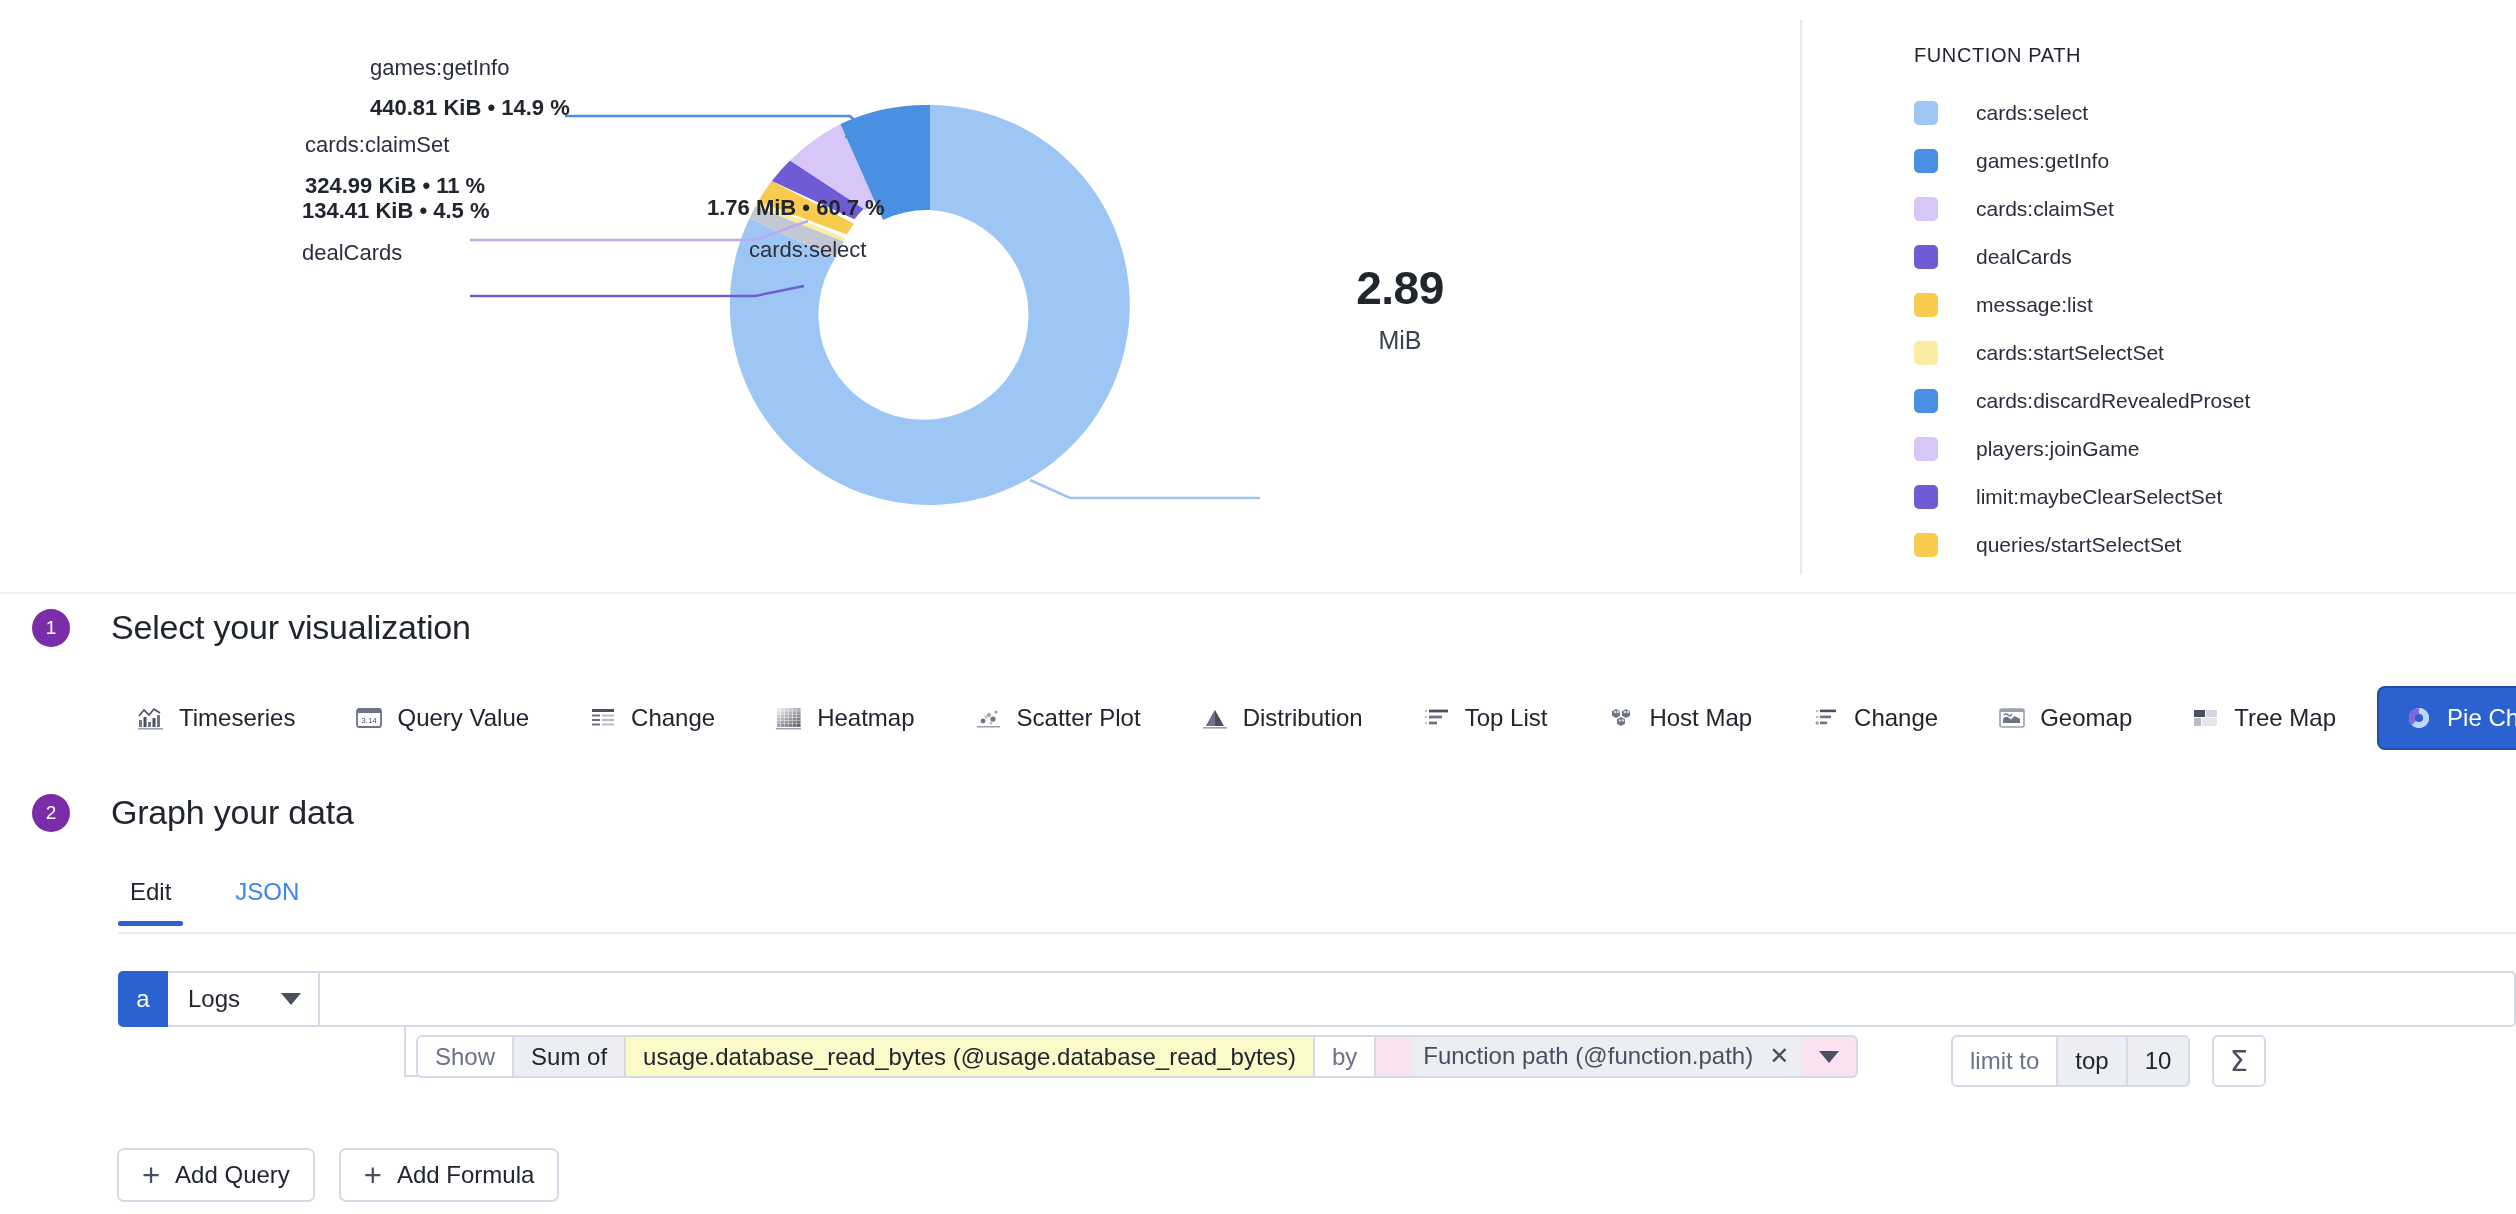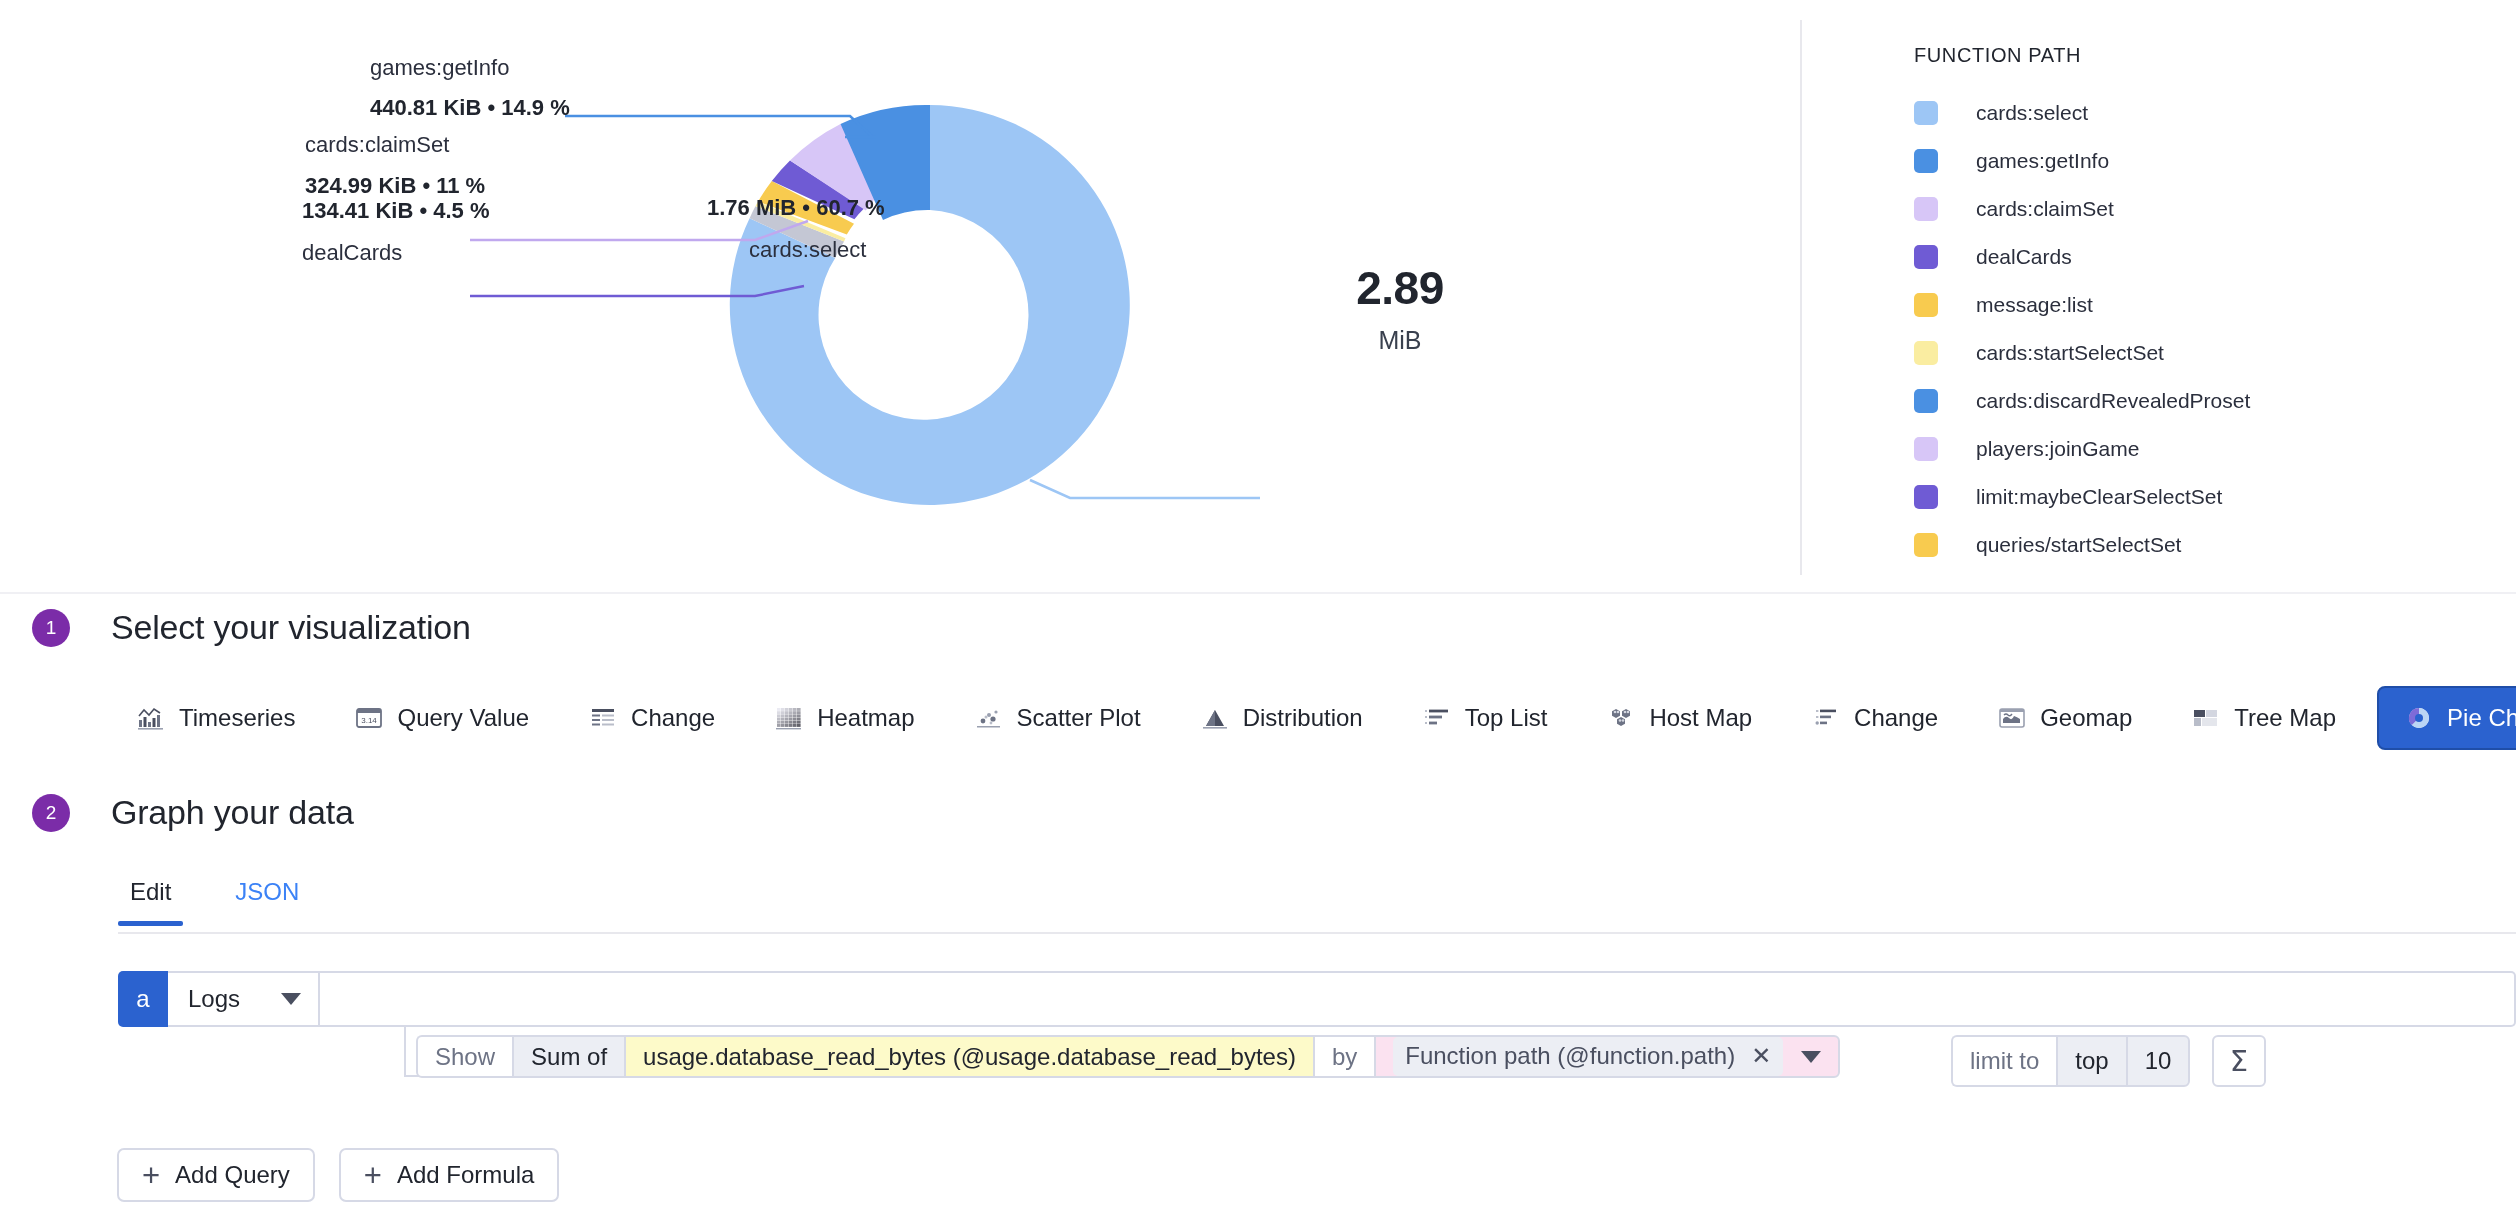--- a/index.html
+++ b/index.html
@@ -256,20 +256,21 @@
     background: #fbe2f0;
     padding: 0 13px 0 17px;
   }
   .chip.pink .tag {
     background: #eceef4;
     border-radius: 5px;
     padding: 5px 12px 6px 12px;
     display: flex;
     align-items: center;
     color: #4a4f60;
+    margin-left: 18px;
   }
   .chip .x-ico {
     margin-left: 16px;
     font-size: 24px;
     color: #4a4f60;
     line-height: 1;
   }
   .chip .dd {
     margin-left: 18px;
     margin-right: 4px;

